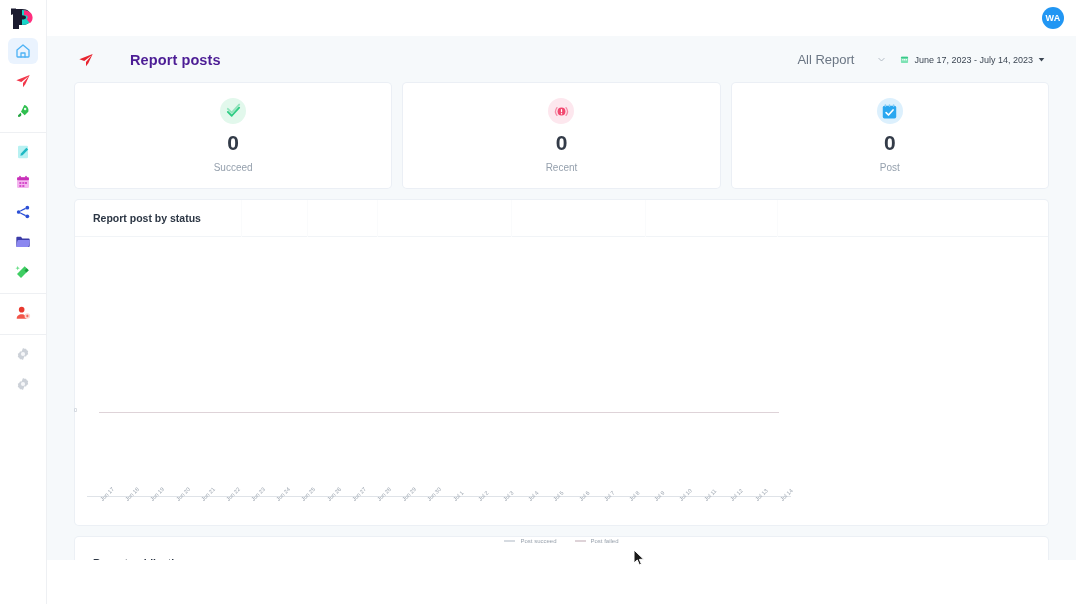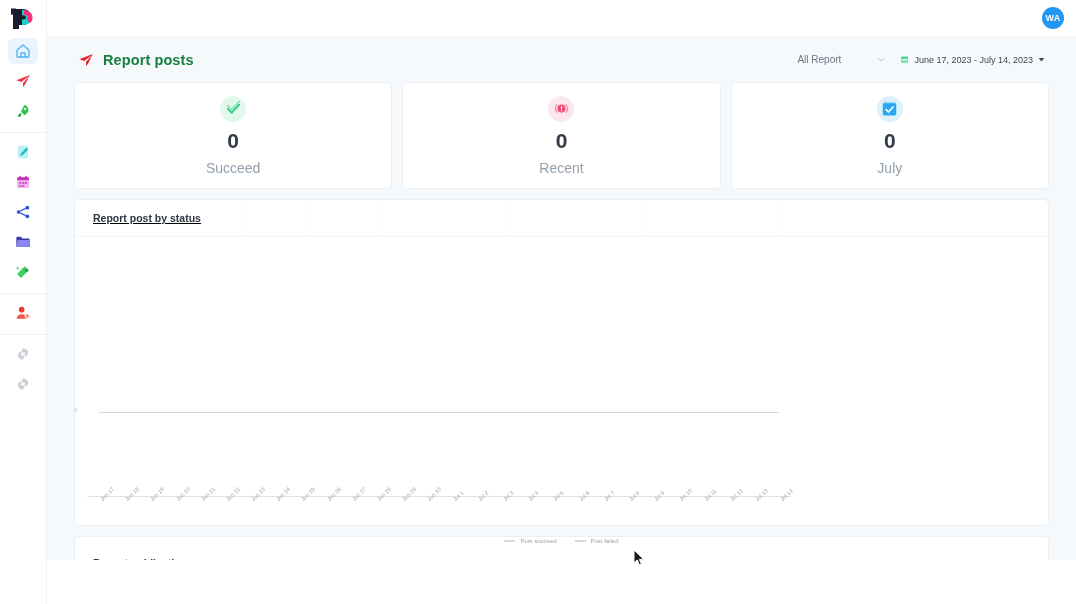--- a/index.html
+++ b/index.html
@@ -58,26 +58,26 @@
     width: 100%; padding: 0 28px;
   }
 
   
   #page-header {
     height: 47px; display: flex; align-items: center; justify-content: space-between;
     padding: 0 3px;
   }
   .title-wrap { display: flex; align-items: center; gap: 9px; }
   .title-wrap h1 {
-    font-size: 14.5px; font-weight: bold; color: #15803d; letter-spacing: .1px;
+    font-size: 14.5px; font-weight: bold; color: #4c1d95; letter-spacing: .1px; margin-left: 27px;
   }
   .controls { display: flex; align-items: center; gap: 14px; }
   .select-box {
     display: flex; align-items: center; justify-content: space-between;
-    width: 89px; height: 19px; font-size: 10px; color: #6b7684;
+    width: 89px; height: 19px; font-size: 13px; color: #6b7684;
     cursor: pointer;
   }
   .date-box {
     display: flex; align-items: center; gap: 5px;
     font-size: 9px; color: #3c4653; cursor: pointer;
   }
 
   
   .stats-row { display: flex; gap: 12px; }
   .stat-card {
@@ -88,33 +88,32 @@
   }
   .stat-icon {
     width: 26px; height: 26px; border-radius: 50%;
     display: flex; align-items: center; justify-content: center;
     margin-bottom: 8px;
   }
   .stat-icon.succeed { background: #e2f8ec; }
   .stat-icon.failed  { background: #fde7ee; }
   .stat-icon.total   { background: #dcf0fd; }
   .stat-value { font-size: 21px; font-weight: bold; color: #333b48; line-height: 1; }
-  .stat-label { font-size: 14px; color: #95a0ad; margin-top: 9px; }
+  .stat-label { font-size: 10px; color: #95a0ad; margin-top: 9px; }
 
   
   .chart-card {
     margin-top: 12px; background: #ffffff; border-radius: 4px;
     box-shadow: 0 0 0 1px rgba(226,232,240,.5);
     height: 325px; position: relative; overflow: hidden;
   }
   .chart-head {
     height: 37px; display: flex; align-items: center;
     padding-left: 18px; border-bottom: 1px solid #f1f4f7;
     position: relative;
-    text-decoration: underline;
   }
   .chart-head h2 { font-size: 10.5px; color: #2c3644; font-weight: bold; }
   .skel {
     position: absolute; top: 0; height: 37px; width: 1px;
     background: #fafbfc;
   }
   .chart-body { position: relative; height: 288px; }
   .y-label {
     position: absolute; left: 27px; top: 371px;
     font-size: 5.5px; color: #b6bec8;
@@ -346,21 +345,21 @@
             <div class="stat-icon total">
               <svg width="17" height="17" viewBox="0 0 24 24">
                 <rect x="2.5" y="4" width="19" height="18" rx="2.5" fill="#2aa7f0"></rect>
                 <rect x="5.2" y="1.6" width="2" height="4" rx="1" fill="#86cdf7"></rect>
                 <rect x="11" y="1.6" width="2" height="4" rx="1" fill="#86cdf7"></rect>
                 <rect x="16.8" y="1.6" width="2" height="4" rx="1" fill="#86cdf7"></rect>
                 <path d="M7.2 13.6 L10.6 17 L17 9.8" fill="none" stroke="#ffffff" stroke-width="2.3" stroke-linecap="round" stroke-linejoin="round"></path>
               </svg>
             </div>
             <div class="stat-value">0</div>
-            <div class="stat-label">July</div>
+            <div class="stat-label">Post</div>
           </div>
         </div>
 
         <div class="chart-card">
           <div class="chart-head">
             <h2>Report post by status</h2>
             <div class="skel" style="left:166px;"></div>
             <div class="skel" style="left:232px;"></div>
             <div class="skel" style="left:302px;"></div>
             <div class="skel" style="left:436px;"></div>

